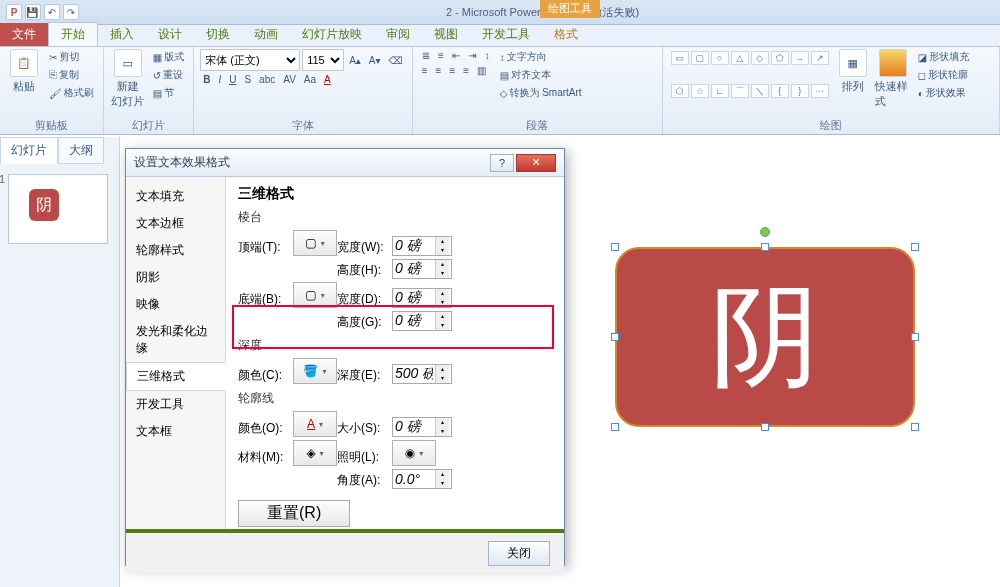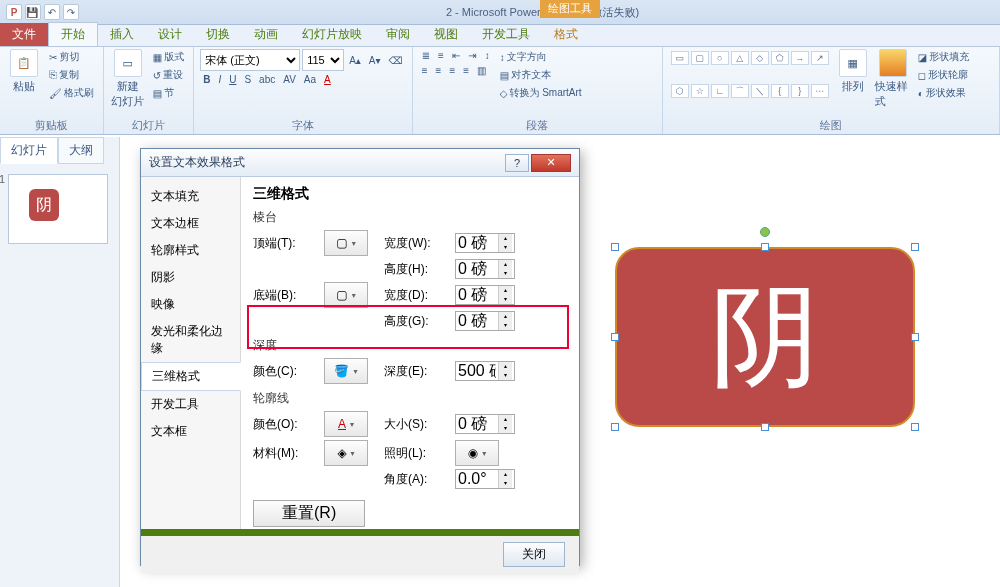--- a/index.html
+++ b/index.html
@@ -35,42 +35,42 @@
 .thumb { margin: 10px 8px; width: 100px; height: 70px; background: #fff; border: 1px solid #b8c9de; position: relative; }
 .thumb .num { position: absolute; top: -2px; left: -10px; font-size: 11px; color:#666; }
 .thumb-shape { position:absolute; left:20px; top:14px; width:30px; height:32px; background:#b94a48; border-radius:6px; display:flex;align-items:center;justify-content:center;color:#fff;font-size:16px;font-family:SimSun; }
 
 .canvas { position: absolute; top: 137px; left: 560px; width: 440px; height: 450px; background: #fff; }
 .shape-box { position: absolute; left: 55px; top: 110px; width: 300px; height: 180px; }
 .shape { width: 100%; height: 100%; background: #b94a48; border-radius: 24px; border: 2px solid #d08a2a; display:flex; align-items:center; justify-content:center; color:#fff; font-size:110px; font-family: SimSun, serif; }
 .handle { position: absolute; width: 8px; height: 8px; background: #fff; border: 1px solid #4a90d9; }
 .rot { position:absolute; left:50%; top:-20px; width:10px;height:10px; background:#8bc34a; border:1px solid #4a8; border-radius:50%; transform:translateX(-50%);}
 
-.dialog { position: absolute; top: 148px; left: 125px; width: 440px; height: 418px; background: #f0f0f0; border: 1px solid #6b8aab; box-shadow: 3px 3px 12px rgba(0,0,0,0.3); font-size: 12px; margin-left: 15px; }
+.dialog { position: absolute; top: 148px; left: 125px; width: 440px; height: 418px; background: #f0f0f0; border: 1px solid #6b8aab; box-shadow: 3px 3px 12px rgba(0,0,0,0.3); font-size: 12px; }
 .dlg-title { height: 28px; background: linear-gradient(#fdfdfe,#e4ecf6); display: flex; align-items: center; padding: 0 8px; color: #2a3f5a; border-bottom: 1px solid #b8c9de; }
 .dlg-title .spacer { flex: 1; }
 .dlg-btn { width: 24px; height: 18px; display:flex;align-items:center;justify-content:center; border:1px solid #9fb4cf; background:linear-gradient(#fdfdfe,#dfe8f3); margin-left:2px; font-size:11px;}
 .dlg-btn.close { background:linear-gradient(#e2735c,#c0392b); color:#fff; border-color:#a33; width:40px;}
 .dlg-body { display: flex; height: 352px; }
 .dlg-nav { width: 100px; background: #f6f6f6; border-right: 1px solid #d8d8d8; padding: 6px 0; }
 .dlg-nav div { padding: 5px 10px; cursor: pointer; }
 .dlg-nav div.sel { background: #fff; border: 1px solid #c7d6e8; border-right: 1px solid #fff; margin-right: -1px; }
 .dlg-main { flex: 1; padding: 8px 12px; background: #fff; position: relative; }
 .dlg-main h3 { font-size: 14px; font-weight: bold; margin-bottom: 6px; }
 .section-label { font-size: 12px; color: #333; margin: 6px 0 4px; }
-.row { display: flex; align-items: center; gap: 16px; margin: 3px 0; font-size: 12px; }
+.row { display: flex; align-items: flex-end; gap: 0; margin: 3px 0; font-size: 12px; }
 .row label { min-width: 55px; }
 .drop { width: 44px; height: 26px; border: 1px solid #b0b0b0; background: linear-gradient(#fdfdfd,#e8e8e8); display:inline-flex; align-items:center; justify-content:center; gap:2px;}
 .drop::after { content:"▾"; font-size:8px; color:#666; margin-left:2px;}
 .spin { width: 60px; height: 20px; border: 1px solid #aaa; display: inline-flex; }
-.spin input { border: none; width: 42px; font-size: 16px; padding: 0 2px; }
+.spin input { border: none; width: 42px; font-size: 14px; padding: 0 2px; font-style: italic; }
 .spin .sp { width: 14px; display:flex; flex-direction:column; border-left:1px solid #ccc;}
 .spin .sp div{flex:1;font-size:6px;text-align:center;background:#eee;}
 .highlight { position: absolute; border: 2px solid #e03; pointer-events: none; }
-.dlg-footer { height: 44px; border-top: 7px solid #4d7c0f; display: flex; justify-content: flex-end; align-items: center; padding: 0 14px; background:#f0f0f0;}
+.dlg-footer { height: 44px; border-top: 4px solid #4d7c0f; display: flex; justify-content: flex-end; align-items: center; padding: 0 14px; background:#f0f0f0;}
 .btn { padding: 3px 18px; border: 1px solid #9fb4cf; background: linear-gradient(#fdfdfe,#dfe8f3); font-size: 12px; }
 .reset-btn { padding: 2px 28px; border: 1px solid #aaa; background: linear-gradient(#fdfdfd,#e8e8e8); font-size: 16px; margin-top:8px;}
 .shape-gallery { display:grid; grid-template-columns:repeat(8,18px); gap:2px; padding:2px; }
 .sg { width:18px; height:14px; border:1px solid #c7d6e8; background:#fff; font-size:9px; display:flex;align-items:center;justify-content:center;color:#5b7399;}
 </style>
 </head>
 <body>
 
 <div class="titlebar">
   <div class="qat">

